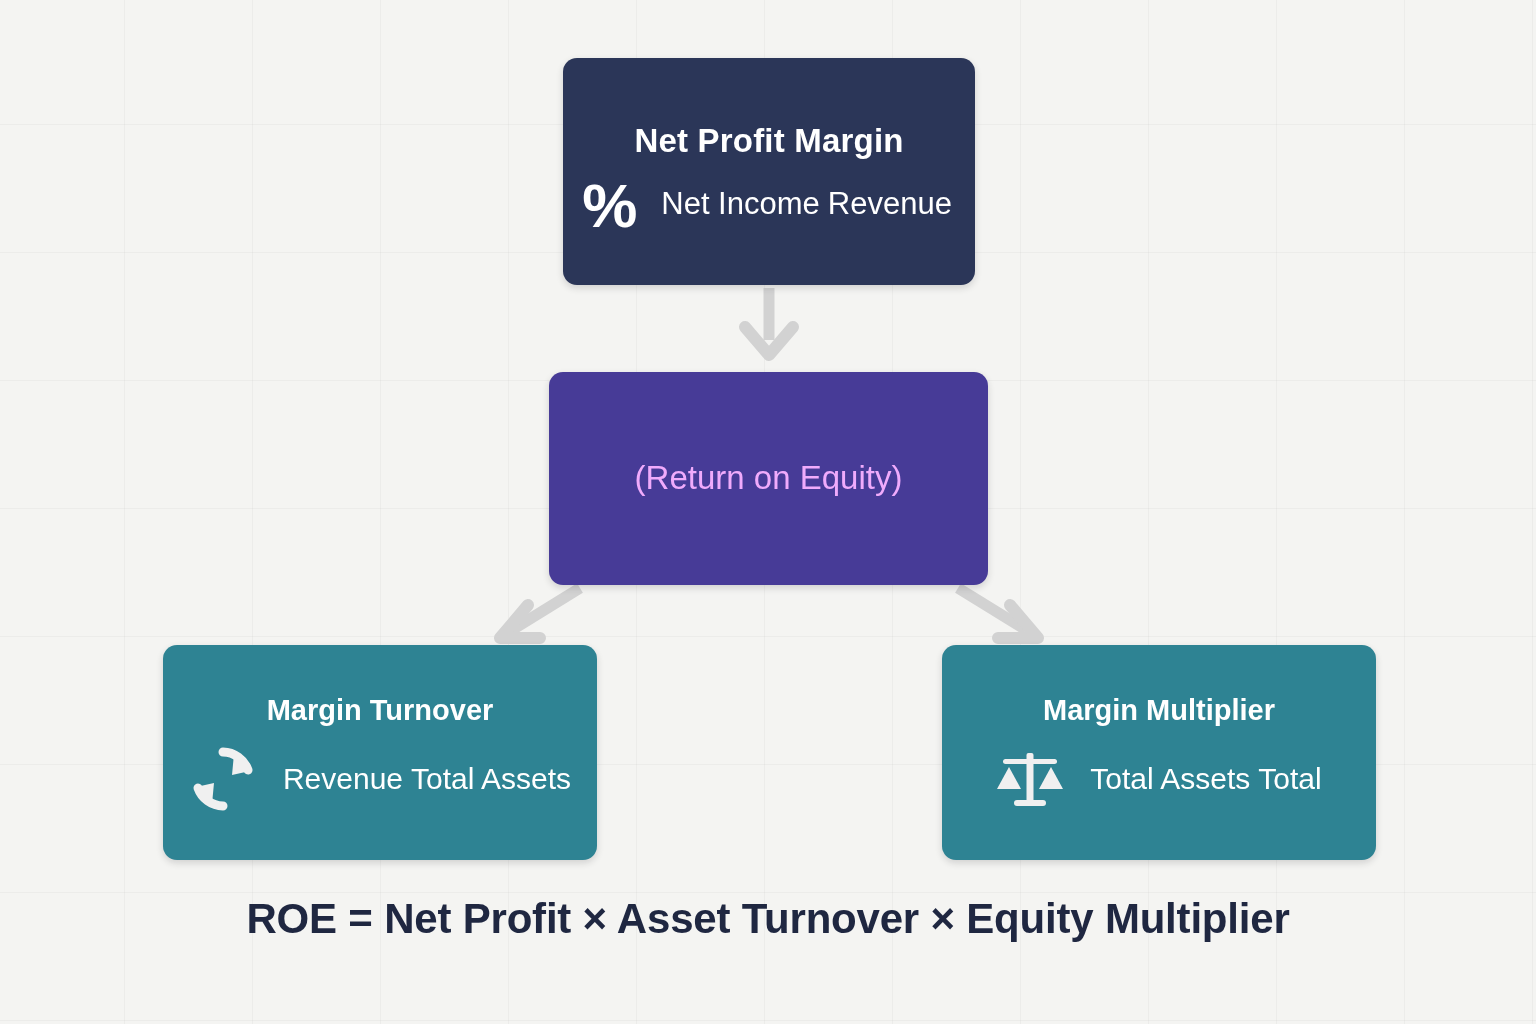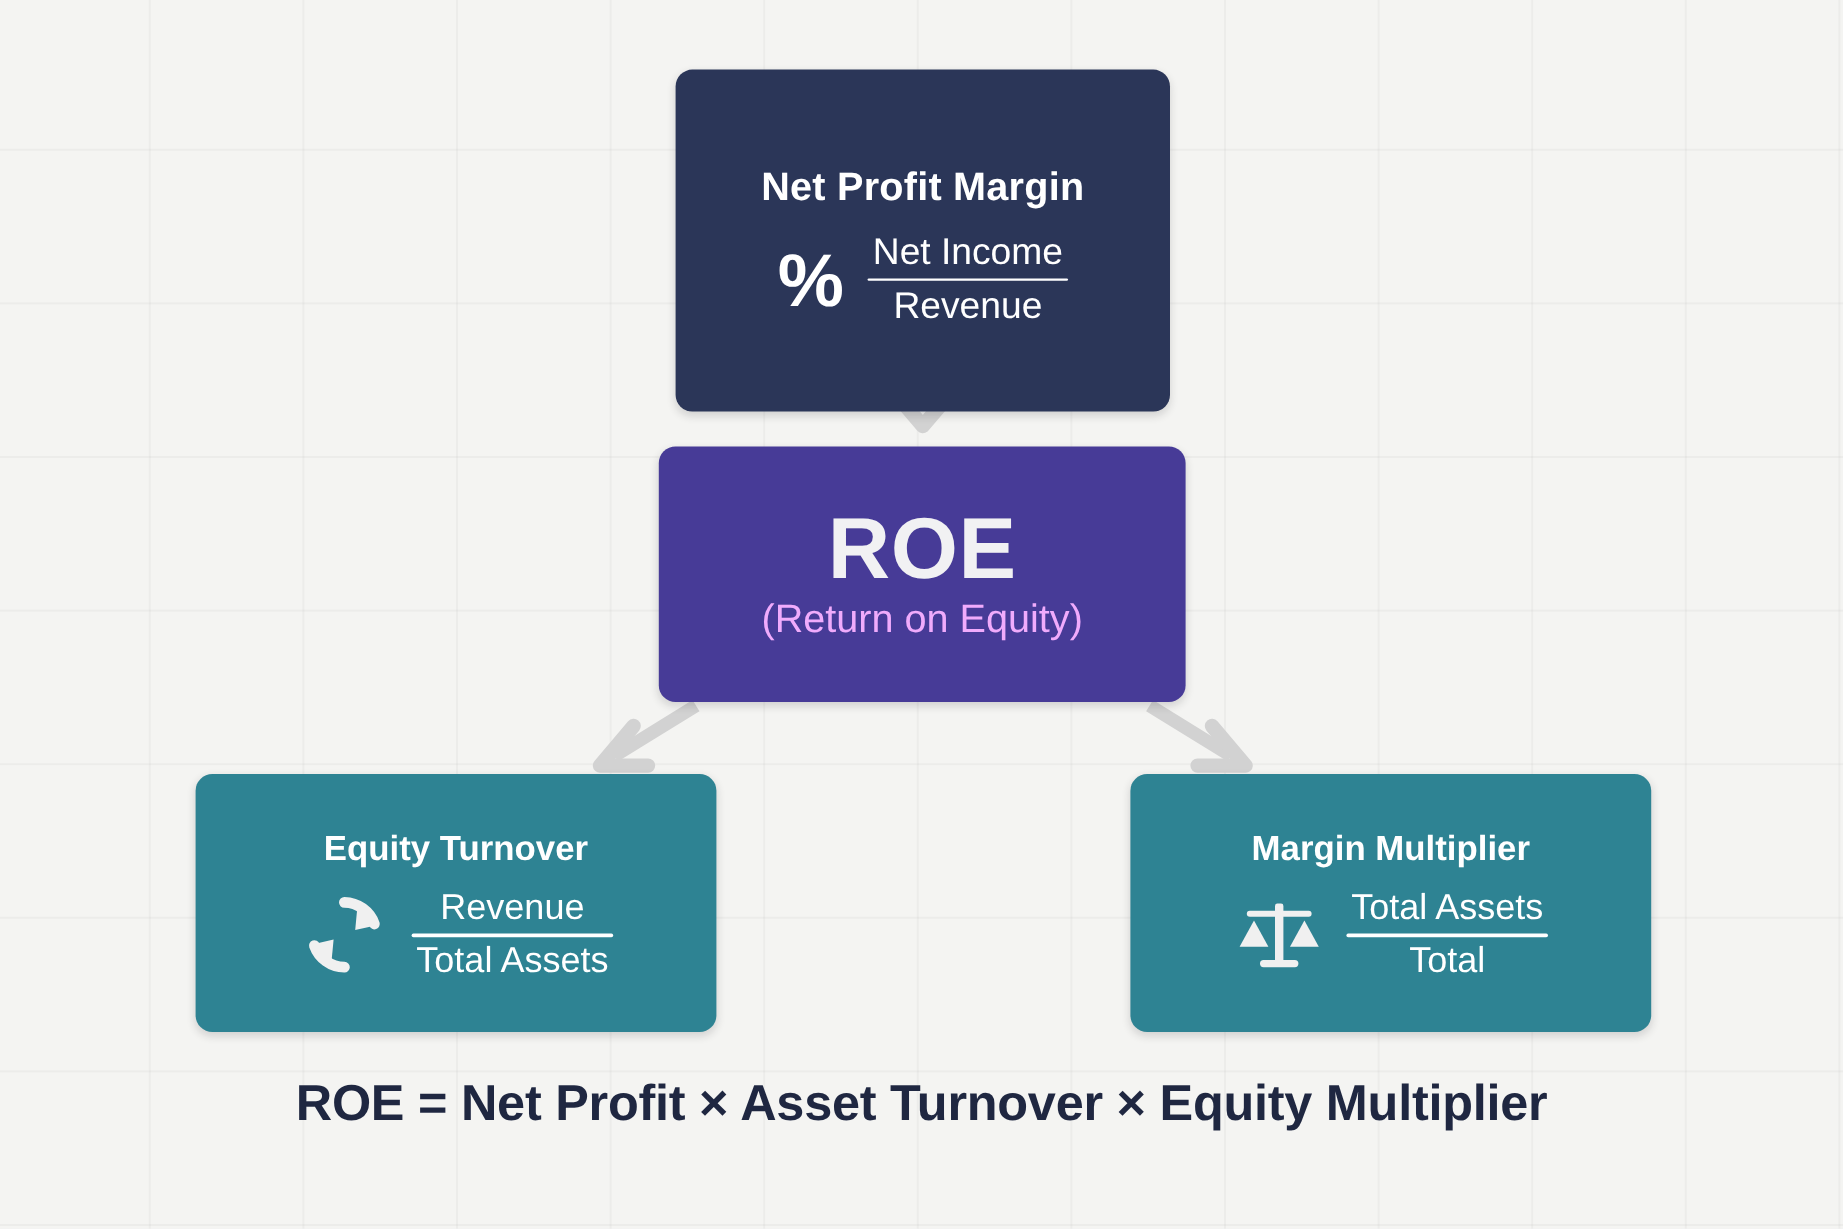--- a/index.html
+++ b/index.html
@@ -27,21 +27,21 @@
     box-sizing: border-box;
     display: flex;
     flex-direction: column;
     align-items: center;
     justify-content: center;
     box-shadow: 0 3px 7px rgba(30,30,40,0.16);
   }
   
   #node-npm {
     left: 563px; top: 58px;
-    width: 412px; height: 285px;
+    width: 412px; height: 227px;
     background: #2b3658;
   }
   #node-npm .node-title {
     color: #ffffff;
     font-size: 33px;
     font-weight: bold;
     letter-spacing: 0.2px;
     margin-top: 10px;
     margin-bottom: 16px;
   }
@@ -54,21 +54,21 @@
   .glyph-pct {
     color: #ffffff;
     font-size: 62px;
     font-weight: 600;
     line-height: 0.9;
     position: relative;
     top: 2px;
   }
   .fraction {
     display: flex;
-    flex-direction: column;
+    flex-direction: row;
     align-items: center;
     color: #ffffff;
   }
   .fraction .numer,
   .fraction .denom {
     font-size: 31px;
     font-weight: 500;
     line-height: 1.22;
     white-space: nowrap;
     padding: 0 4px;
@@ -182,26 +182,25 @@
       <div class="glyph-pct">%</div>
       <div class="fraction">
         <div class="numer">Net Income</div>
         <div class="bar"></div>
         <div class="denom">Revenue</div>
       </div>
     </div>
   </div>
 
   <div class="node" id="node-roe">
-    <div class="roe-abbr">ROE</div>
     <div class="roe-full">(Return on Equity)</div>
   </div>
 
   <div class="node node-teal" id="node-at">
-    <div class="node-title">Equity Turnover</div>
+    <div class="node-title">Margin Turnover</div>
     <div class="formula-row">
       <div class="icon-box">
         <svg width="72" height="72" viewBox="0 0 72 72" fill="none">
           <path d="M 36 9 A 27 27 0 0 1 61 27" stroke="#f0f0f0" stroke-width="9" stroke-linecap="round" fill="none"></path>
           <path d="M 36 63 A 27 27 0 0 1 11 45" stroke="#f0f0f0" stroke-width="9" stroke-linecap="round" fill="none"></path>
           <path d="M 47 11 L 63 28 L 45 32 Z" fill="#f0f0f0"></path>
           <path d="M 25 61 L 9 44 L 27 40 Z" fill="#f0f0f0"></path>
         </svg>
       </div>
       <div class="fraction">

